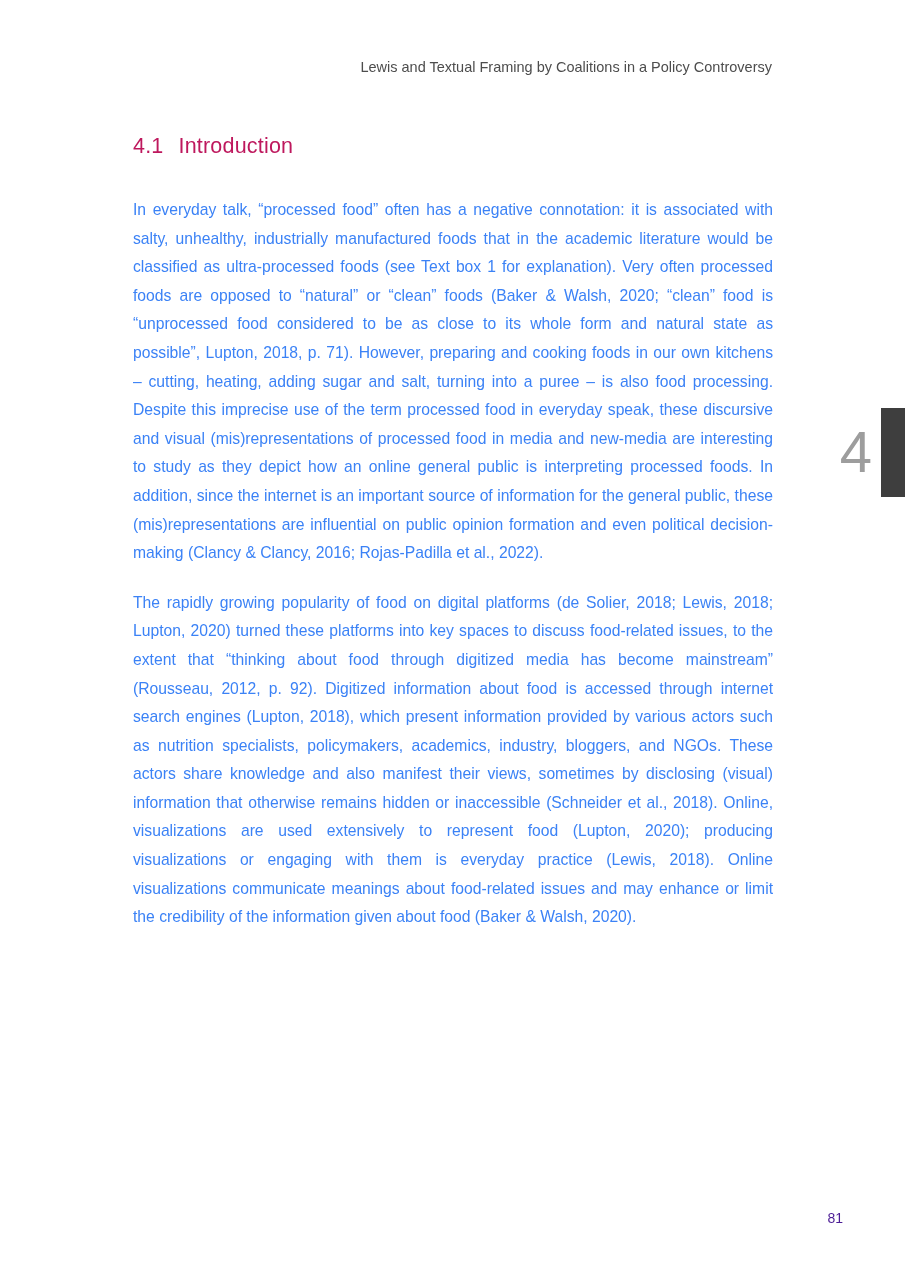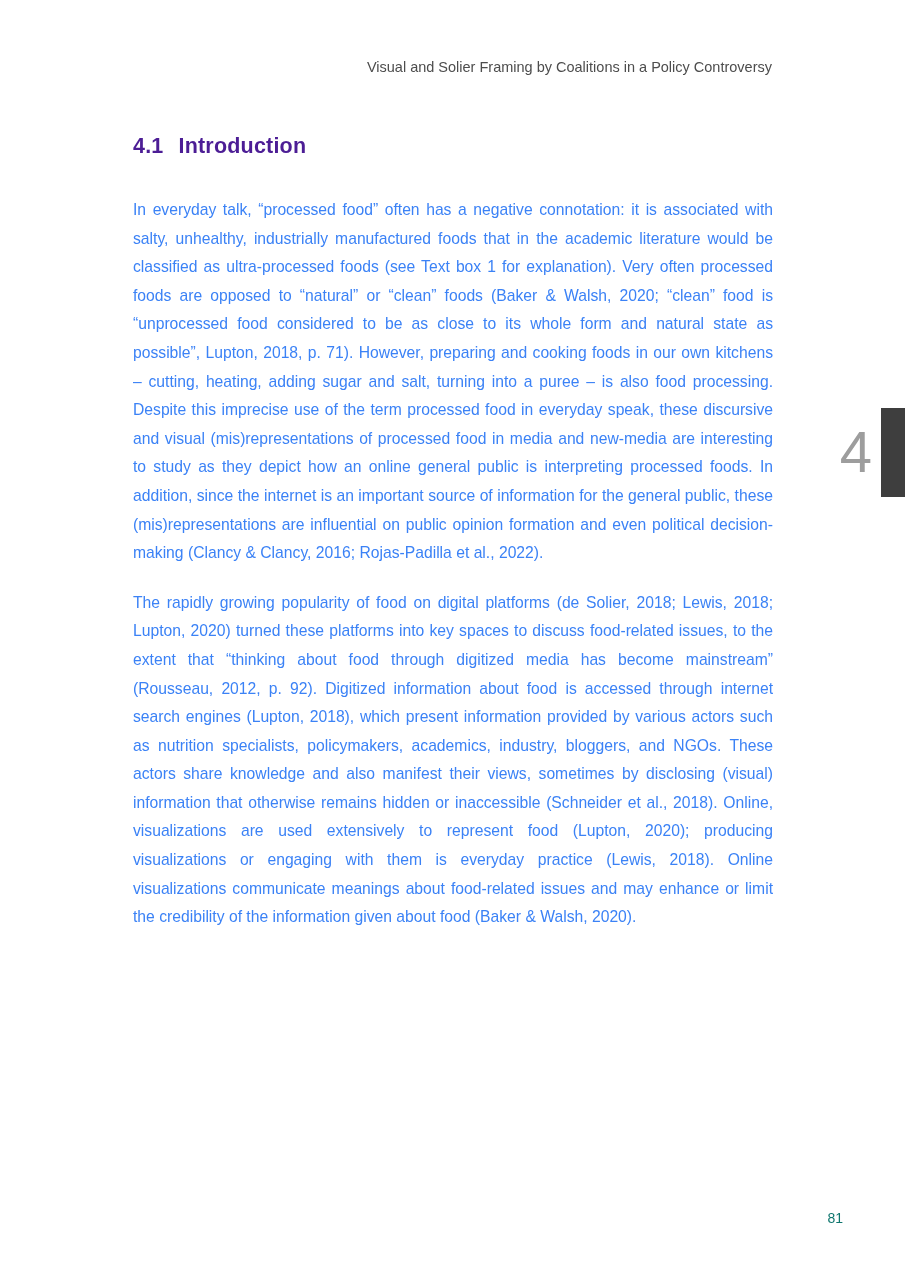--- a/index.html
+++ b/index.html
@@ -22,22 +22,22 @@
       font-size: 14.5px;
       color: #4d4d4d;
       white-space: nowrap;
     }
     .section-heading {
       position: absolute;
       top: 134px;
       left: 133px;
       margin: 0;
       font-size: 21.5px;
-      font-weight: 700;
-      color: #4c1d95;
+      font-weight: 400;
+      color: #be185d;
       letter-spacing: 0.2px;
     }
     .section-heading .num {
       display: inline-block;
       margin-right: 15px;
     }
     .body-text {
       position: absolute;
       top: 196px;
       left: 133px;
@@ -66,29 +66,29 @@
       right: 0;
       width: 24px;
       height: 89px;
       background: #3e3e3e;
     }
     .page-number {
       position: absolute;
       top: 1210px;
       right: 62px;
       font-size: 14px;
-      color: #0f766e;
+      color: #4c1d95;
     }
   </style>
 </head>
 <body>
 
 <div class="page">
 
-  <div class="running-header">Visual and Solier Framing by Coalitions in a Policy Controversy</div>
+  <div class="running-header">Lewis and Textual Framing by Coalitions in a Policy Controversy</div>
 
   <h1 class="section-heading">
     <span class="num">4.1</span><span>Introduction</span>
   </h1>
 
   <div class="body-text">
     <p>In everyday talk, “processed food” often has a negative connotation: it is associated with salty, unhealthy, industrially manufactured foods that in the academic literature would be classified as ultra-processed foods (see Text box 1 for explanation). Very often processed foods are opposed to “natural” or “clean” foods (Baker &amp; Walsh, 2020; “clean” food is “unprocessed food considered to be as close to its whole form and natural state as possible”, Lupton, 2018, p. 71). However, preparing and cooking foods in our own kitchens – cutting, heating, adding sugar and salt, turning into a puree – is also food processing. Despite this imprecise use of the term processed food in everyday speak, these discursive and visual (mis)representations of processed food in media and new-media are interesting to study as they depict how an online general public is interpreting processed foods. In addition, since the internet is an important source of information for the general public, these (mis)representations are influential on public opinion formation and even political decision-making (Clancy &amp; Clancy, 2016; Rojas-Padilla et al., 2022).</p>
     <p>The rapidly growing popularity of food on digital platforms (de Solier, 2018; Lewis, 2018; Lupton, 2020) turned these platforms into key spaces to discuss food-related issues, to the extent that “thinking about food through digitized media has become mainstream” (Rousseau, 2012, p. 92). Digitized information about food is accessed through internet search engines (Lupton, 2018), which present information provided by various actors such as nutrition specialists, policymakers, academics, industry, bloggers, and NGOs. These actors share knowledge and also manifest their views, sometimes by disclosing (visual) information that otherwise remains hidden or inaccessible (Schneider et al., 2018). Online, visualizations are used extensively to represent food (Lupton, 2020); producing visualizations or engaging with them is everyday practice (Lewis, 2018). Online visualizations communicate meanings about food-related issues and may enhance or limit the credibility of the information given about food (Baker &amp; Walsh, 2020).</p>
   </div>
 

